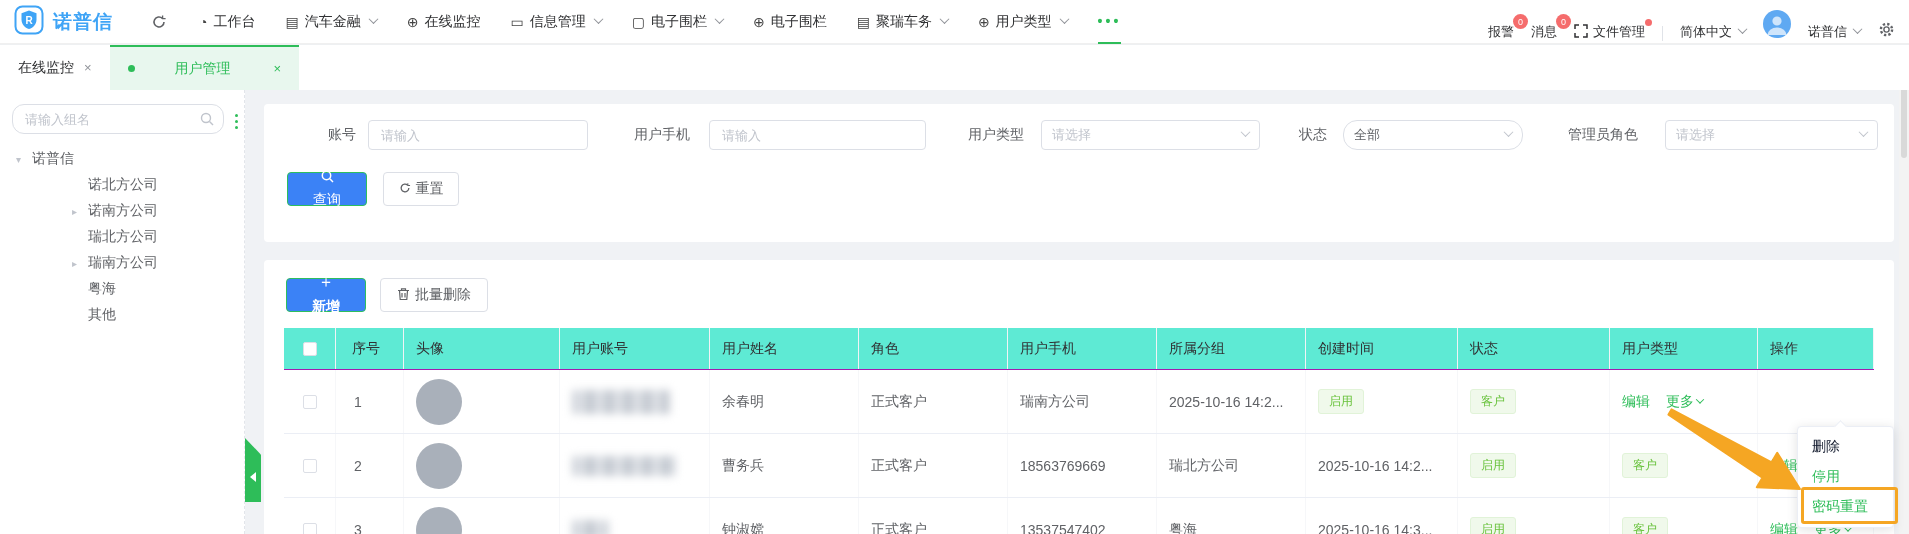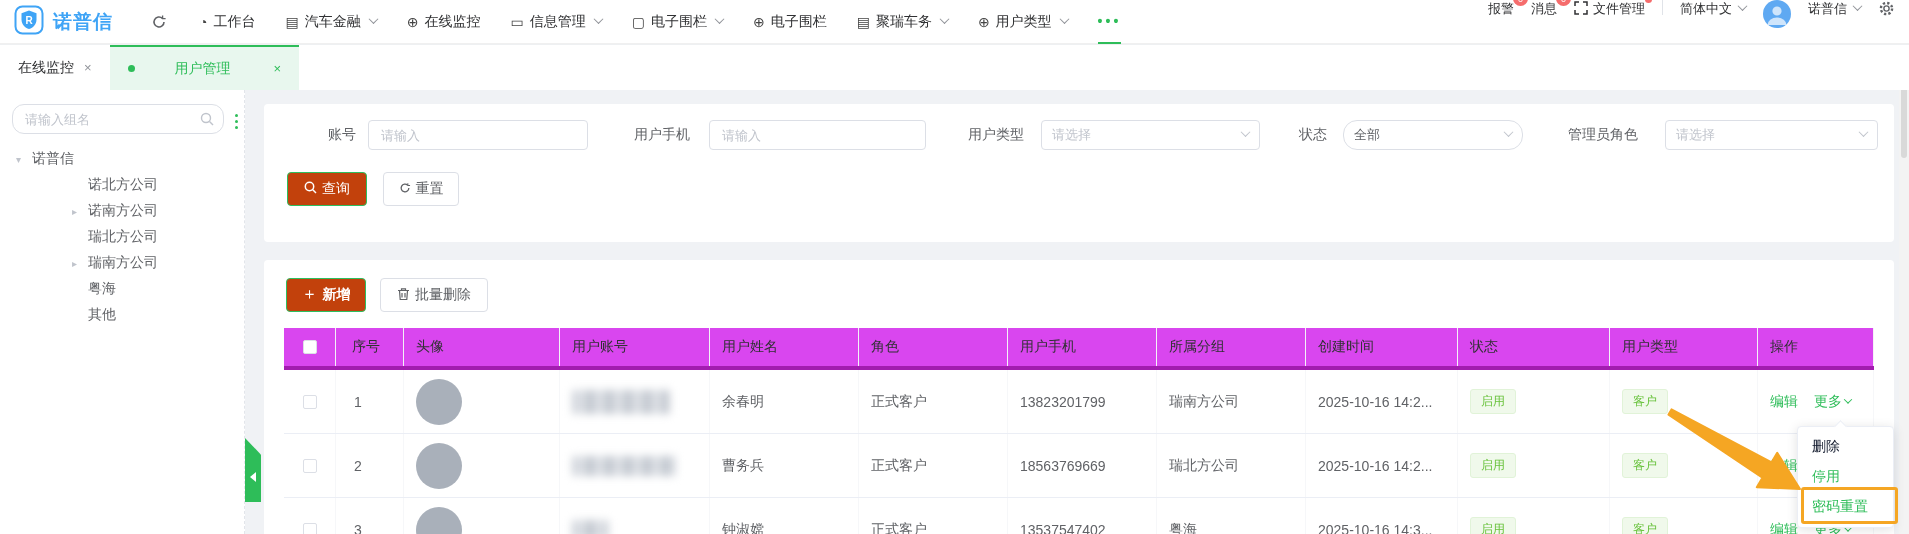--- a/index.html
+++ b/index.html
@@ -17,21 +17,21 @@
                color:#303133; font-size:14px; height:44px; }
   .nav-item { display:flex; align-items:center; gap:6px; cursor:pointer; white-space:nowrap; }
   .nav-glyph { font-size:14px; color:#444; }
   .chev { display:inline-block; width:7px; height:7px; border-right:1.4px solid currentColor;
           border-bottom:1.4px solid currentColor; transform:rotate(45deg) translate(-1px,-1px);
           margin-left:3px; }
   .nav-item .chev { color:#909399; margin-top:-3px; }
   .nav-more { color:#2EBD59; font-weight:bold; letter-spacing:3px; height:44px;
               display:flex; align-items:center; border-bottom:2px solid #2EBD59; cursor:pointer; }
   .nav-right { position:absolute; right:14px; top:0; height:41px; display:flex;
-               align-items:flex-start; gap:17px; font-size:13px; color:#303133; }
+               align-items:flex-end; gap:17px; font-size:13px; color:#303133; }
   .badge-wrap { position:relative; cursor:pointer; }
   .badge { position:absolute; top:-9px; right:-14px; background:#F56C6C; color:#fff;
            font-size:9px; min-width:15px; height:15px; border-radius:8px; display:flex;
            align-items:center; justify-content:center; padding:0 3px; }
   .file-item { position:relative; display:flex; align-items:center; gap:5px; cursor:pointer; }
   .dot-badge { position:absolute; top:-4px; right:-7px; width:7px; height:7px;
                background:#F56C6C; border-radius:50%; }
   .vdivider { width:1px; height:15px; background:#e0e3e8; }
   .lang, .user-menu { display:flex; align-items:center; gap:4px; cursor:pointer; }
 
@@ -77,35 +77,35 @@
   .form-input input::placeholder { color:#c0c4cc; }
   .form-select { position:absolute; top:16px; height:30px; border:1px solid #dcdfe6;
                  border-radius:4px; background:#fff; display:flex; align-items:center;
                  justify-content:space-between; padding:0 10px; font-size:13px; cursor:pointer; }
   .form-select .chev { color:#c0c4cc; margin-top:-3px; }
   .placeholder-text { color:#c0c4cc; }
   .value-text { color:#606266; }
 
   .btn { display:inline-flex; align-items:center; justify-content:center; gap:5px;
          border-radius:4px; font-size:14px; height:34px; cursor:pointer; white-space:nowrap; }
-  .btn-green { background:#c2410c; color:#fff; border:1px solid #2EBE5F; }
+  .btn-green { background:#3b82f6; color:#fff; border:1px solid #2EBE5F;flex-direction:column; }
   .btn-plain { background:#fff; color:#606266; border:1px solid #dcdfe6; }
   .query-btn { position:absolute; left:23px; top:68px; width:80px; }
   .reset-btn { position:absolute; left:119px; top:68px; width:76px; }
 
   .table-card { left:264px; top:260px; width:1630px; height:302px; }
   .add-btn { position:absolute; left:22px; top:18px; width:80px; font-weight:bold; }
   .add-btn .plus { font-size:16px; font-weight:normal; margin-top:-2px; }
   .batch-btn { position:absolute; left:116px; top:18px; width:108px; }
 
   
   .table { position:absolute; left:20px; top:68px; width:1590px; }
   .thead, .trow { display:grid;
     grid-template-columns:52px 68px 156px 150px 149px 149px 149px 149px 152px 152px 148px 116px; }
-  .thead { height:42px; background:#d946ef; border-bottom:4px solid #a21caf; }
+  .thead { height:42px; background:#5eead4; border-bottom:1px solid #a21caf; }
   .th { display:flex; align-items:center; padding-left:12px; font-size:14px; color:#303133;
         border-right:1px solid #f2f3f6; overflow:hidden; }
   .trow { height:64px; background:#fff; border-bottom:1px solid #ebeef5; }
   .td { display:flex; align-items:center; padding-left:12px; font-size:14px; color:#606266;
         border-right:1px solid #f6f7f9; overflow:hidden; white-space:nowrap; }
   .td.center, .th.center { justify-content:center; padding-left:0; }
   .cb { width:14px; height:14px; border:1px solid #dcdfe6; border-radius:2px; background:#fff;
         cursor:pointer; flex:0 0 14px; }
   .avatar-circle { width:46px; height:46px; border-radius:50%; background:#a9b0ba; }
   .blur-block { height:24px; border-radius:2px; filter:blur(4px);
@@ -401,21 +401,20 @@
           </div>
         <div class="td" style="padding-left:18px;">1</div>
         <div class="td">
             <span class="avatar-circle"></span>
           </div>
         <div class="td">
             <span class="blur-block w1"></span>
           </div>
         <div class="td">余春明</div>
         <div class="td">正式客户</div>
-        <div class="td">13823201799</div>
         <div class="td">瑞南方公司</div>
         <div class="td">2025-10-16 14:2...</div>
         <div class="td">
             <span class="tag">启用</span>
           </div>
         <div class="td">
             <span class="tag">客户</span>
           </div>
         <div class="td op-cell">
           <span class="link-green">编辑</span>

